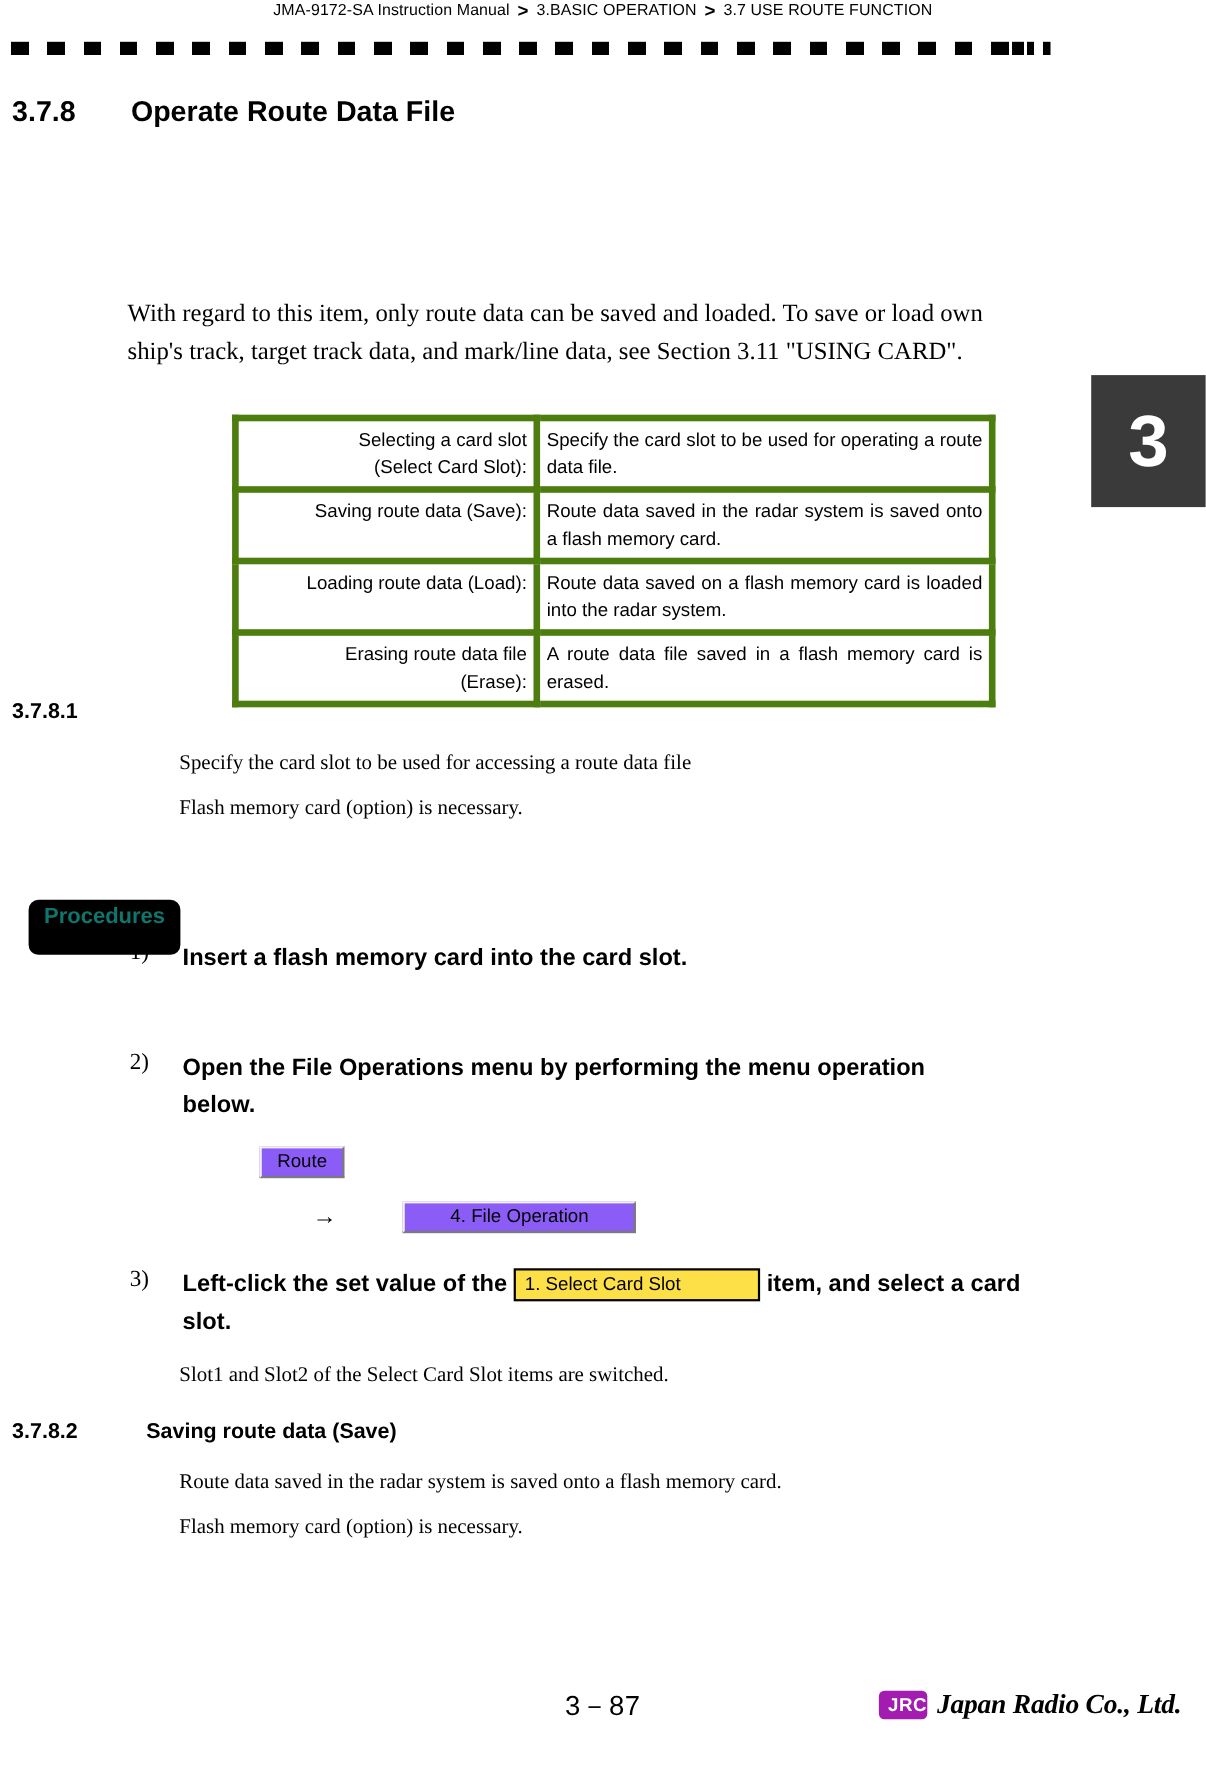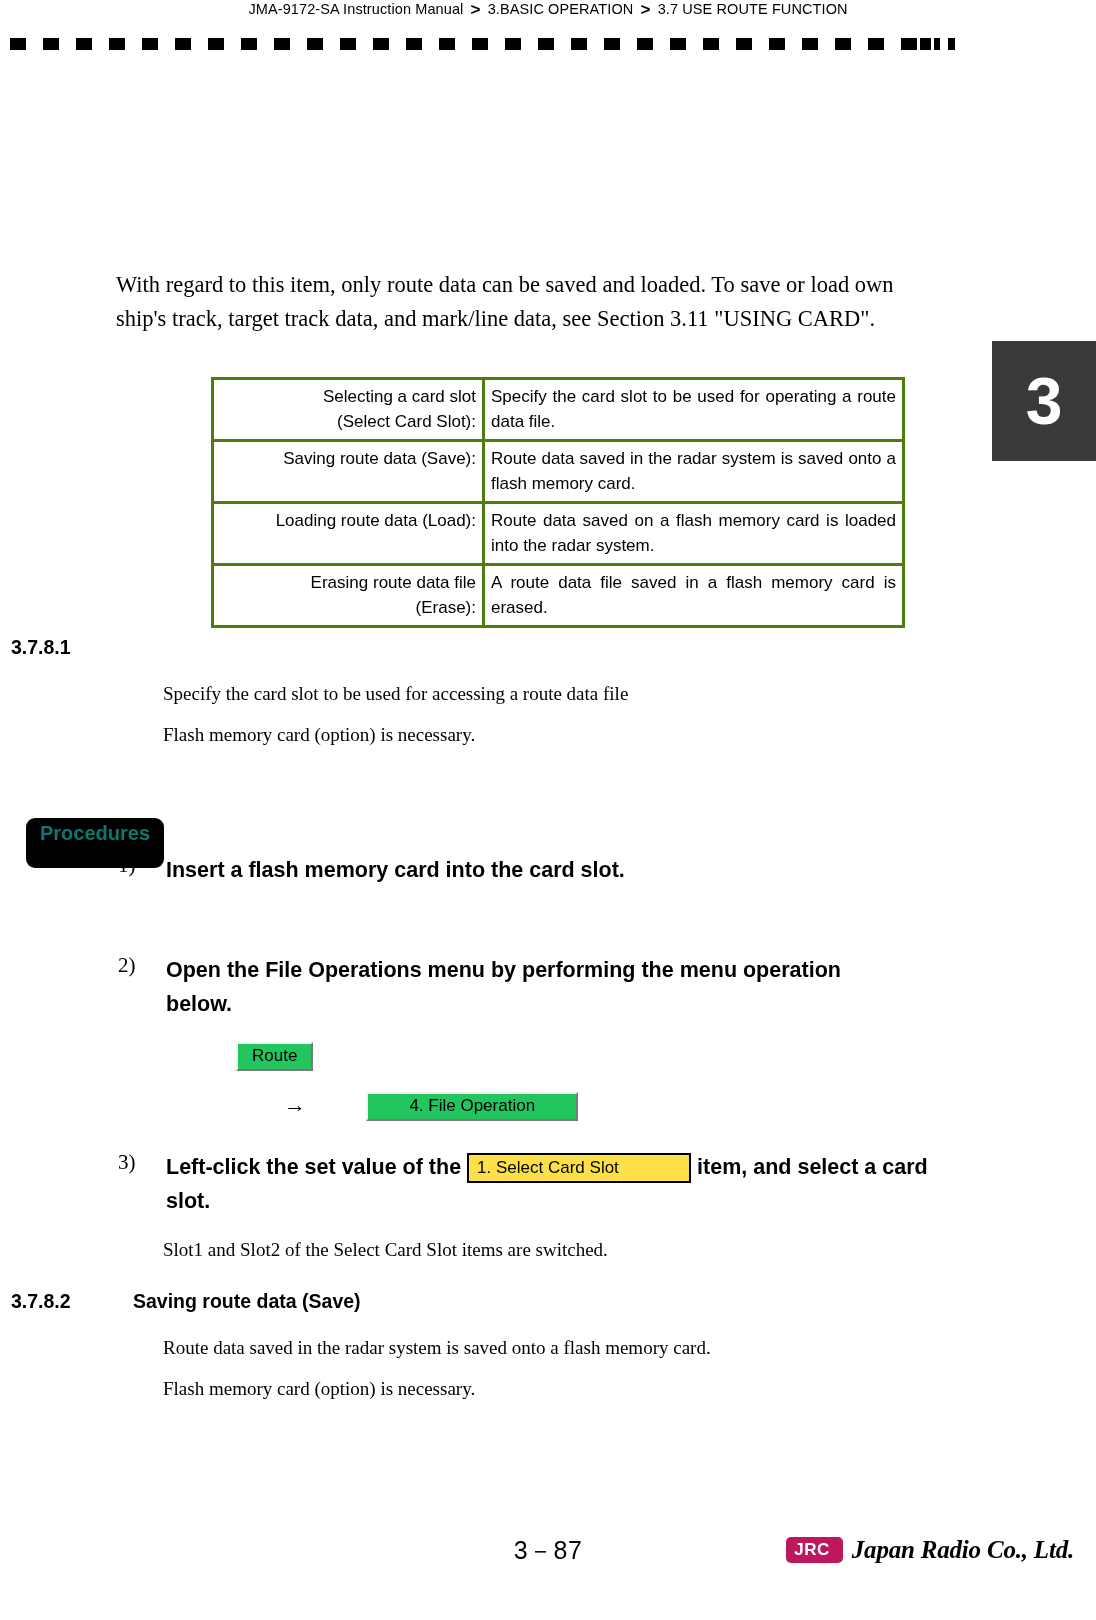--- a/index.html
+++ b/index.html
@@ -117,21 +117,21 @@
   .def-table {
     position: absolute;
     left: 211px;
     top: 377px;
     width: 694px;
     border-collapse: collapse;
     font-family: "Liberation Sans", sans-serif;
     font-size: 17px;
   }
   .def-table td {
-    border: 3px solid #4d7c0f;
+    border: 6px solid #4d7c0f;
     padding: 4px 6px 5px 6px;
     vertical-align: top;
     line-height: 25px;
   }
   .def-table td.term {
     width: 256px;
     text-align: right;
     white-space: normal;
   }
   .def-table td.desc {
@@ -176,21 +176,21 @@
     width: 720px;
   }
 
   
   .menu-btn {
     display: inline-block;
     font-family: "Liberation Sans", sans-serif;
     font-size: 17px;
     font-weight: normal;
     color: #000;
-    background: #22c55e;
+    background: #8b5cf6;
     padding: 3px 14px 4px 14px;
     border-top: 2px solid #f2f2f2;
     border-left: 2px solid #f2f2f2;
     border-right: 2px solid #7a7a7a;
     border-bottom: 2px solid #7a7a7a;
     line-height: 18px;
     text-align: center;
     vertical-align: middle;
   }
   .menu-btn.wide {
@@ -231,26 +231,26 @@
   }
   .logo {
     position: absolute;
     right: 22px;
     top: 1536px;
     display: flex;
     align-items: center;
     gap: 9px;
   }
   .logo-mark {
-    background: #be185d;
+    background: #a21caf;
     color: #ffffff;
     font-family: "Liberation Sans", sans-serif;
     font-weight: bold;
     font-size: 17px;
-    padding: 4px 13px 5px 8px;
+    padding: 4px 0 5px 8px;
     border-radius: 5px;
     letter-spacing: 0.5px;
     line-height: 1;
     margin-left: 12px;
   }
   .logo-word {
     font-family: "Liberation Serif", serif;
     font-style: italic;
     font-weight: bold;
     font-size: 25px;
@@ -270,20 +270,24 @@
     <span class="sep">&gt;</span>
     <span class="rh-seg">3.7  USE ROUTE FUNCTION</span>
   </div>
   <div class="dash-rule"></div>
   <div class="dash-rule tail"></div>
 
   <div class="chapter-tab">
     <span>3</span>
   </div>
 
+  <div class="h2" style="left:11px; top:86px; width:760px; height:34px;">
+    <span class="num">3.7.8</span>
+    <span class="txt">Operate Route Data File</span>
+  </div>
 
   <div class="para" style="left:116px; top:268px; width:804px;">With regard to this item, only route data can be saved and loaded. To save or load own ship's track, target track data, and mark/line data, see Section 3.11 "USING CARD".</div>
 
   <table class="def-table">
     <tbody>
       <tr>
         <td class="term">
           <span>Selecting a card slot</span><br>
           <span>(Select Card Slot):</span>
         </td>

